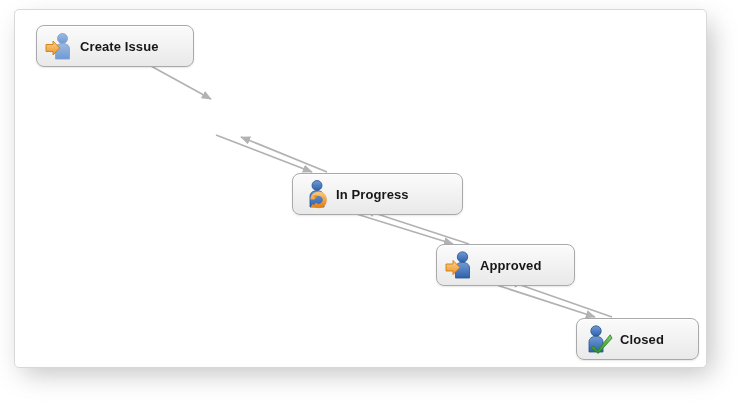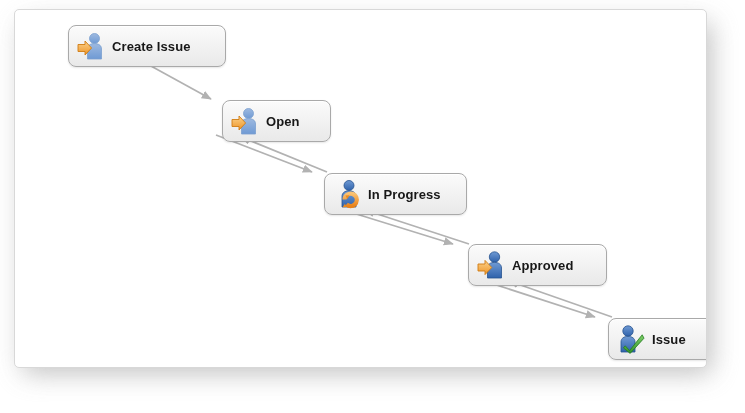--- a/index.html
+++ b/index.html
@@ -66,21 +66,20 @@
     align-items: center;
     box-sizing: border-box;
     height: 42px;
     padding: 0 14px 0 8px;
     border: 1px solid #a9a9a9;
     border-radius: 8px;
     background: linear-gradient(to bottom, #fbfbfb 0%, #f3f3f3 45%, #e9e9e9 100%);
     box-shadow: 0 1px 0 rgba(255,255,255,.85) inset,
                 0 1px 2px rgba(0,0,0,.10);
     z-index: 5;
-    margin-left: 32px;
   }
   .node .label {
     font-family: "Liberation Sans", sans-serif;
     font-size: 13px;
     font-weight: bold;
     color: #171717;
     white-space: nowrap;
     letter-spacing: .1px;
   }
   .node .icon {
@@ -142,32 +141,22 @@
             </linearGradient>
           </defs>
           <circle cx="17.5" cy="7.5" r="5" fill="url(#pb1)" stroke="#7b9fcf" stroke-width=".8"></circle>
           <path d="M10.5,28 L10.5,18 C10.5,14.4 13.4,12.6 17.5,12.6 C21.6,12.6 24.5,14.4 24.5,18 L24.5,28 z" fill="url(#pb1)" stroke="#7b9fcf" stroke-width=".8"></path>
           <path d="M1,13.5 L8,13.5 L8,10 L14.6,17 L8,24 L8,20.5 L1,20.5 z" fill="url(#og1)" stroke="#d07c12" stroke-width=".9" stroke-linejoin="round"></path>
         </svg>
       </span>
       <span class="label">Create Issue</span>
     </div>
 
-    <div class="node" style="left:175px; top:90px; width:109px;">
-      <span class="icon">
-        <svg viewBox="0 0 28 30">
-          <circle cx="17.5" cy="7.5" r="5" fill="url(#pb1)" stroke="#7b9fcf" stroke-width=".8"></circle>
-          <path d="M10.5,28 L10.5,18 C10.5,14.4 13.4,12.6 17.5,12.6 C21.6,12.6 24.5,14.4 24.5,18 L24.5,28 z" fill="url(#pb1)" stroke="#7b9fcf" stroke-width=".8"></path>
-          <path d="M1,13.5 L8,13.5 L8,10 L14.6,17 L8,24 L8,20.5 L1,20.5 z" fill="url(#og1)" stroke="#d07c12" stroke-width=".9" stroke-linejoin="round"></path>
-        </svg>
-      </span>
-      <span class="label">Open</span>
-    </div>
-
-    <div class="node" style="left:277px; top:163px; width:143px;text-align:center;">
+
+    <div class="node" style="left:277px; top:163px; width:171px;text-align:center;">
       <span class="icon">
         <svg viewBox="0 0 28 30">
           <defs>
             <linearGradient id="pb2" x1="0" y1="0" x2="0" y2="1">
               <stop offset="0" stop-color="#6f9ad4"></stop>
                 <stop offset="1" stop-color="#2f62ab"></stop>
             </linearGradient>
             <linearGradient id="og2" x1="0" y1="0" x2="0" y2="1">
               <stop offset="0" stop-color="#fbc272"></stop>
                 <stop offset="1" stop-color="#e8821a"></stop>
@@ -213,17 +202,17 @@
             <linearGradient id="gg1" x1="0" y1="0" x2="0" y2="1">
               <stop offset="0" stop-color="#7fd06a"></stop>
                 <stop offset="1" stop-color="#2f9128"></stop>
             </linearGradient>
           </defs>
           <circle cx="11" cy="7" r="5.2" fill="url(#pb4)" stroke="#27538f" stroke-width=".8"></circle>
           <path d="M4,28 L4,18 C4,14.3 6.9,12.4 11,12.4 C15.1,12.4 18,14.3 18,18 L18,28 z" fill="url(#pb4)" stroke="#27538f" stroke-width=".8"></path>
           <path d="M8.2,21.8 L12.6,26.6 L25.2,10.8 L27,14.2 L13.2,29.4 L6.4,23.9 z" fill="url(#gg1)" stroke="#257c1f" stroke-width=".8" stroke-linejoin="round"></path>
         </svg>
       </span>
-      <span class="label">Issue</span>
+      <span class="label">Closed</span>
     </div>
 
   </div>
 </div>
 
 </body></html>

